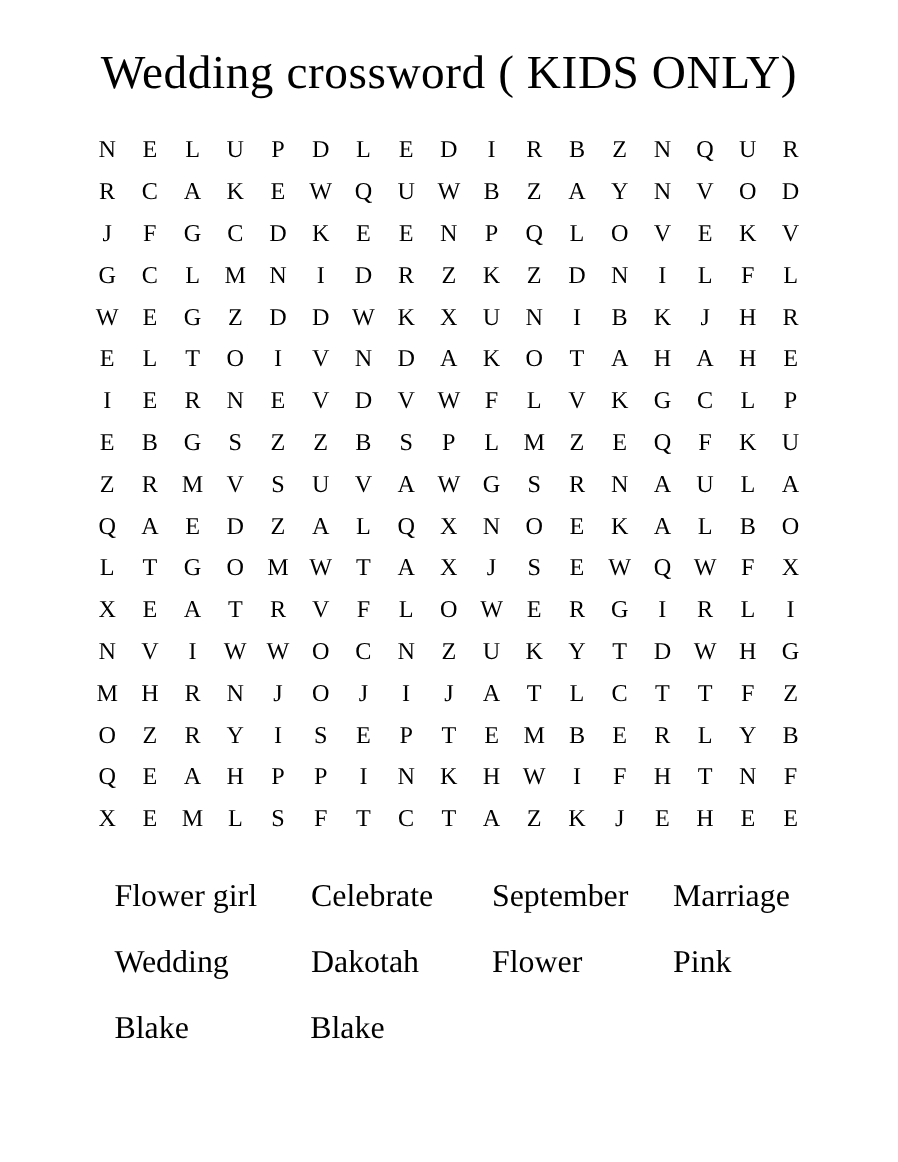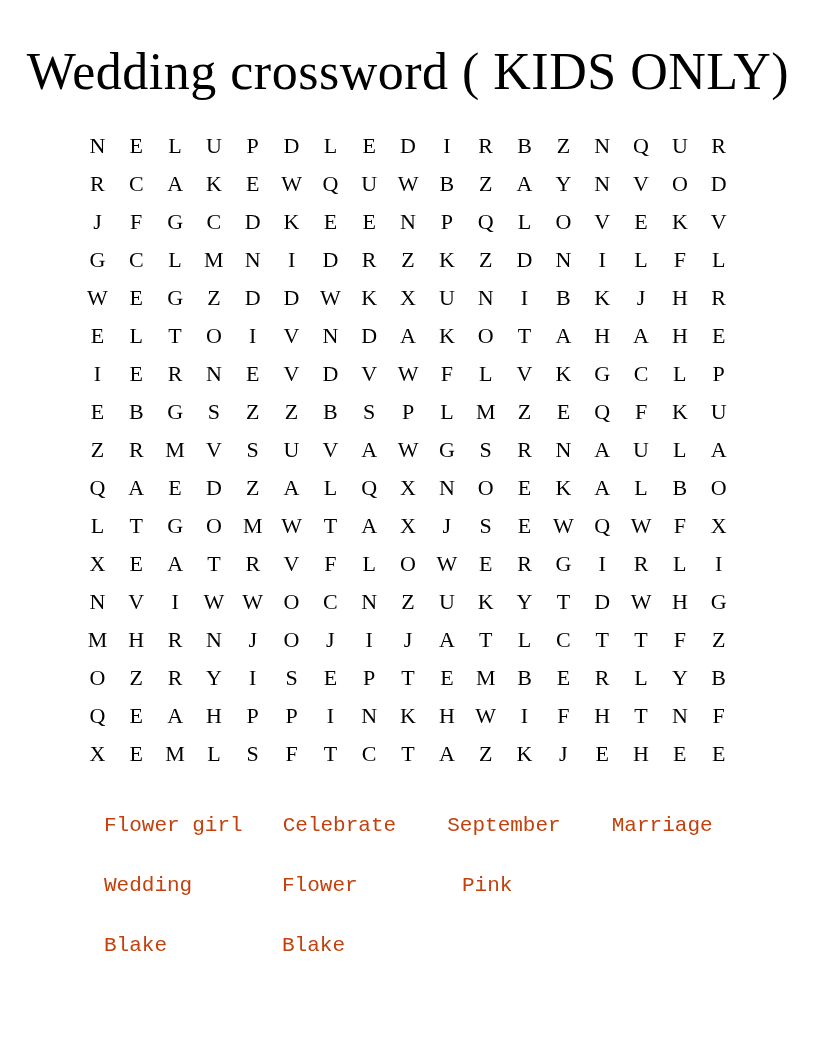--- a/index.html
+++ b/index.html
@@ -16,21 +16,21 @@
   }
   .page {
     width: 816px;
     height: 1056px;
     position: relative;
     box-sizing: border-box;
   }
   .puzzle-title {
     text-align: center;
     font-family: "Liberation Serif", serif;
-    font-size: 52px;
+    font-size: 43px;
     font-weight: normal;
     letter-spacing: 0.5px;
     margin: 0;
     padding-top: 42px;
     color: #000000;
   }
   .grid {
     margin: 0 auto;
     padding-top: 26px;
     width: 660px;
@@ -55,23 +55,23 @@
     width: 700px;
     padding-left: 46px;
     box-sizing: border-box;
   }
   .word-row {
     display: flex;
     height: 60px;
     align-items: center;
   }
   .word-item {
-    font-family: Liberation Mono, monospace;
-    font-size: 21px;
-    color: #c2410c;
+    font-family: Liberation Serif, serif;
+    font-size: 29px;
+    color: #000000;
     white-space: nowrap;
   }
   .w0 { width: 178px; }
   .w1 { width: 180px; margin-left: 16px; }
   .w2 { width: 180px; }
   .w3 { width: 160px; }
 </style>
 </head>
 <body>
 
@@ -407,20 +407,21 @@
 
   <div class="word-list">
     <div class="word-row">
       <span class="word-item w0">Flower girl</span>
       <span class="word-item w1">Celebrate</span>
       <span class="word-item w2">September</span>
       <span class="word-item w3">Marriage</span>
     </div>
     <div class="word-row">
       <span class="word-item w0">Wedding</span>
+      <span class="word-item w1">Dakotah</span>
       <span class="word-item w2">Flower</span>
       <span class="word-item w3">Pink</span>
     </div>
     <div class="word-row">
       <span class="word-item w0">Blake</span>
       <span class="word-item w2">Blake</span>
       <span class="word-item w3"></span>
     </div>
   </div>
 

